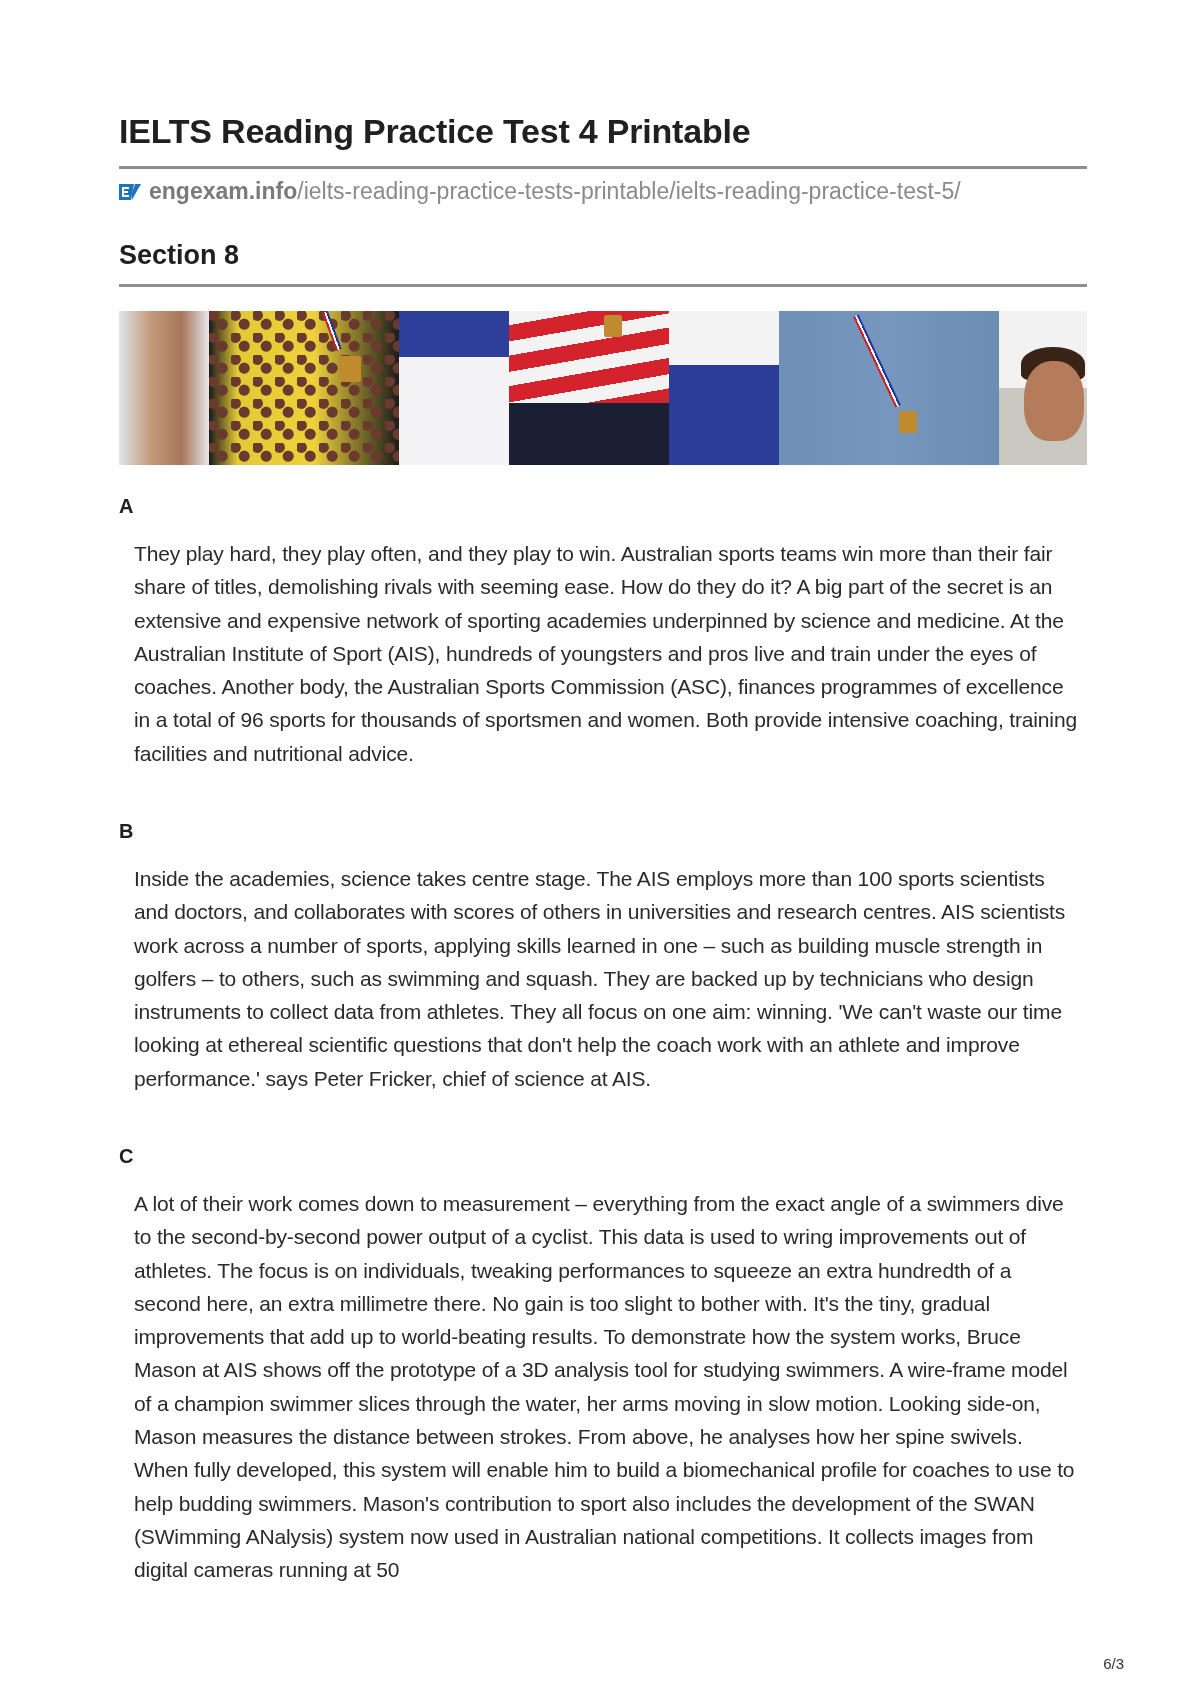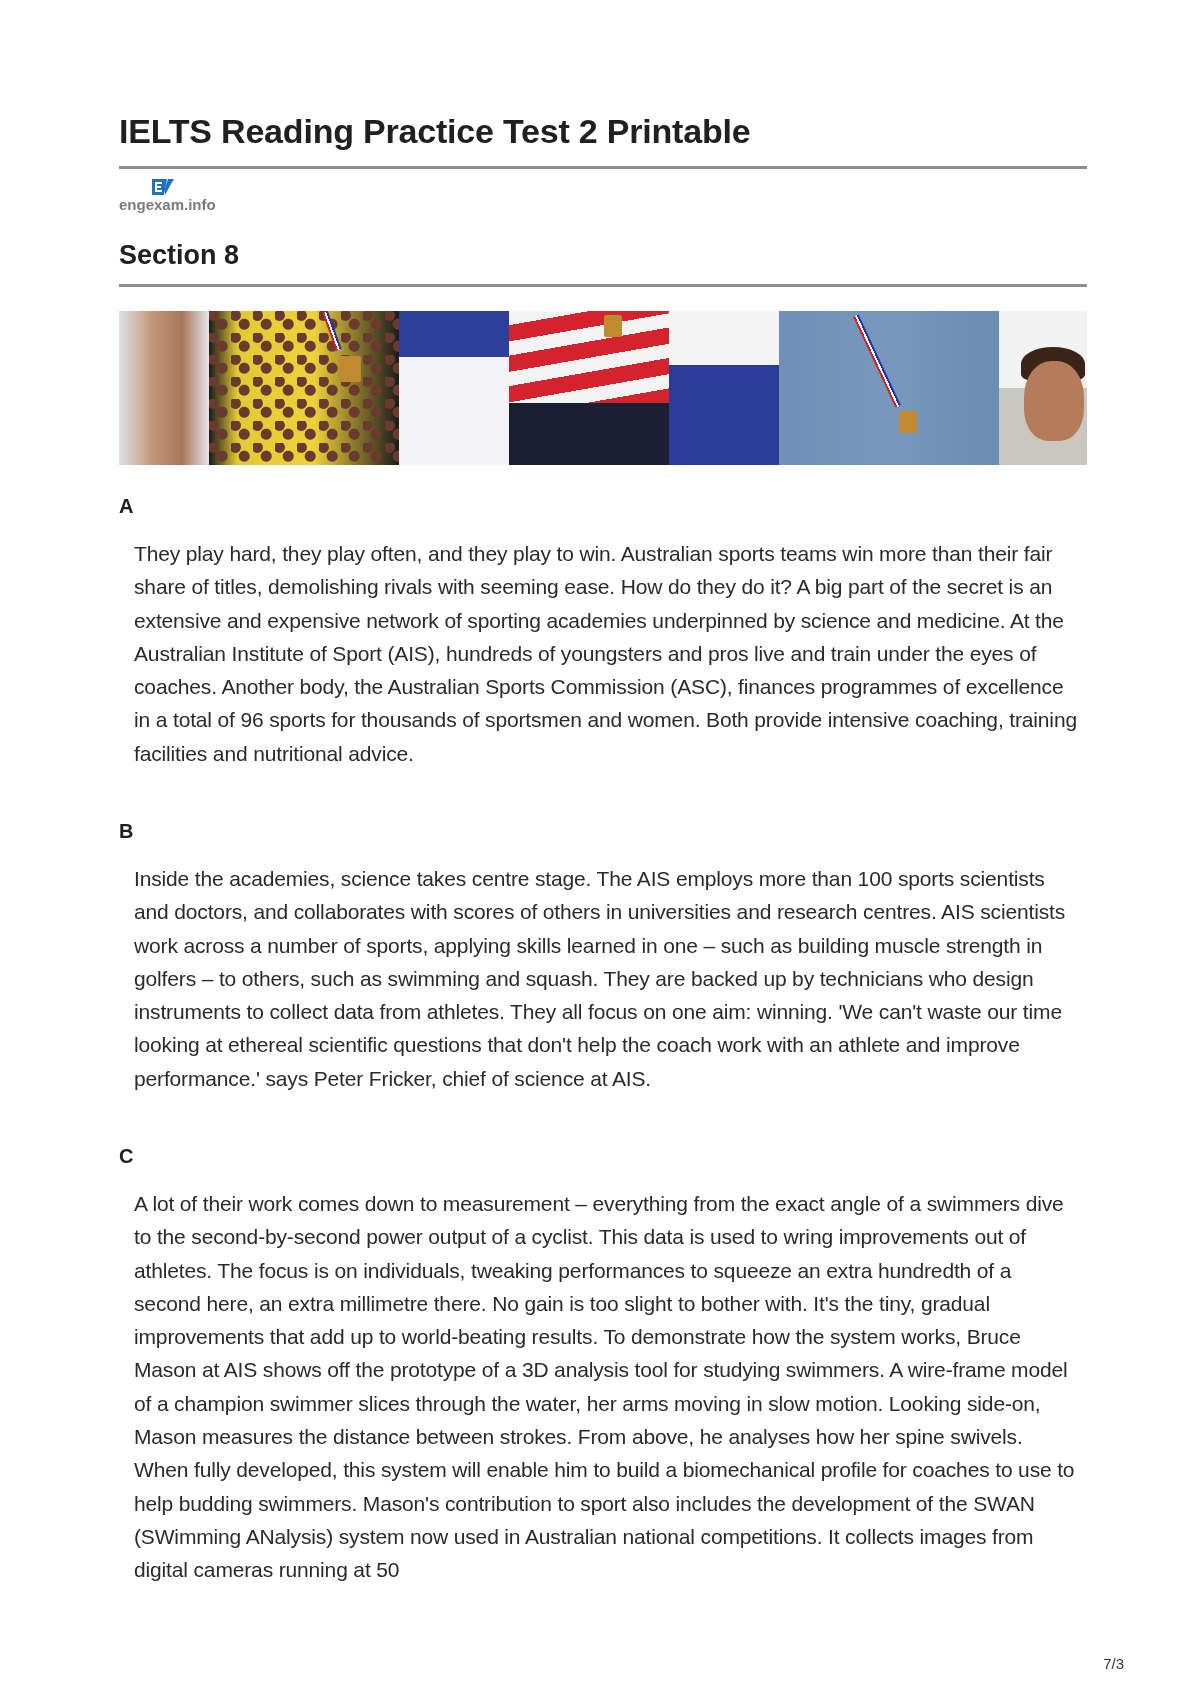--- a/index.html
+++ b/index.html
@@ -13,21 +13,21 @@
       font-size: 34px; font-weight: bold; color: #202020; letter-spacing: -0.2px;
       white-space: nowrap;
     }
     .rule {
       position: absolute; left: 0; width: 968px; height: 3px; background: #8e8e8e;
     }
     .rule.r1 { top: 166px; }
     .rule.r2 { top: 284px; }
     .source {
       position: absolute; top: 178px; left: 0; display: flex; align-items: center;
-      font-size: 15px; color: #8a8a8a; white-space: nowrap; flex-direction: column;
+      font-size: 23px; color: #8a8a8a; white-space: nowrap;
     }
     .logo {
       width: 22px; height: 18px; margin-right: 8px; position: relative; display: inline-block;
     }
     .logo svg { display: block; }
     .source .domain { font-weight: bold; color: #7a7a7a; }
     .section-title {
       position: absolute; top: 240px; left: 0; margin: 0;
       font-size: 27px; font-weight: bold; color: #202020; white-space: nowrap;
     }
@@ -63,35 +63,36 @@
     .pC { top: 1140px; }
     .page-num {
       position: absolute; right: 76px; top: 1655px; font-size: 15px; color: #333;
     }
   </style>
 </head>
 <body>
 
 <div class="page">
 
-  <h1 class="title">IELTS Reading Practice Test 2 Printable</h1>
+  <h1 class="title">IELTS Reading Practice Test 4 Printable</h1>
   <div class="rule r1"></div>
 
   <div class="source">
     <span class="logo">
       <svg width="22" height="18" viewBox="0 0 22 18">
         <polygon points="0,1 15,1 12,17 0,17" fill="#1e73be"></polygon>
         <polygon points="16,1 22,1 19,6 13,17 13,10" fill="#1e73be"></polygon>
         <rect x="3" y="4" width="7" height="2" fill="#fff"></rect>
         <rect x="3" y="8" width="6" height="2" fill="#fff"></rect>
         <rect x="3" y="12" width="7" height="2" fill="#fff"></rect>
         <rect x="3" y="4" width="2" height="10" fill="#fff"></rect>
       </svg>
     </span>
     <span class="domain">engexam.info</span>
+      <span class="path">/ielts-reading-practice-tests-printable/ielts-reading-practice-test-5/</span>
   </div>
 
   <h2 class="section-title">Section 8</h2>
   <div class="rule r2"></div>
 
   <div class="hero" title="Cropped photo of cyclists on a podium wearing medals and jerseys">
     <div class="seg s1"></div>
     <div class="seg s2">
       <div class="ribbon" style="left:120px;top:0;height:40px;transform:rotate(-20deg);"></div>
       <div class="medal" style="left:130px;top:45px;width:22px;height:26px;"></div>
@@ -121,13 +122,13 @@
     <p class="para">Inside the academies, science takes centre stage. The AIS employs more than 100 sports scientists and doctors, and collaborates with scores of others in universities and research centres. AIS scientists work across a number of sports, applying skills learned in one – such as building muscle strength in golfers – to others, such as swimming and squash. They are backed up by technicians who design instruments to collect data from athletes. They all focus on one aim: winning. 'We can't waste our time looking at ethereal scientific questions that don't help the coach work with an athlete and improve performance.' says Peter Fricker, chief of science at AIS.</p>
   </div>
 
   <div class="para-block pC">
     <p class="letter">C</p>
     <p class="para">A lot of their work comes down to measurement – everything from the exact angle of a swimmers dive to the second-by-second power output of a cyclist. This data is used to wring improvements out of athletes. The focus is on individuals, tweaking performances to squeeze an extra hundredth of a second here, an extra millimetre there. No gain is too slight to bother with. It's the tiny, gradual improvements that add up to world-beating results. To demonstrate how the system works, Bruce Mason at AIS shows off the prototype of a 3D analysis tool for studying swimmers. A wire-frame model of a champion swimmer slices through the water, her arms moving in slow motion. Looking side-on, Mason measures the distance between strokes. From above, he analyses how her spine swivels. When fully developed, this system will enable him to build a biomechanical profile for coaches to use to help budding swimmers. Mason's contribution to sport also includes the development of the SWAN (SWimming ANalysis) system now used in Australian national competitions. It collects images from digital cameras running at 50</p>
   </div>
 
 </div>
 
-<div class="page-num">7/3</div>
+<div class="page-num">6/3</div>
 
 </body></html>

